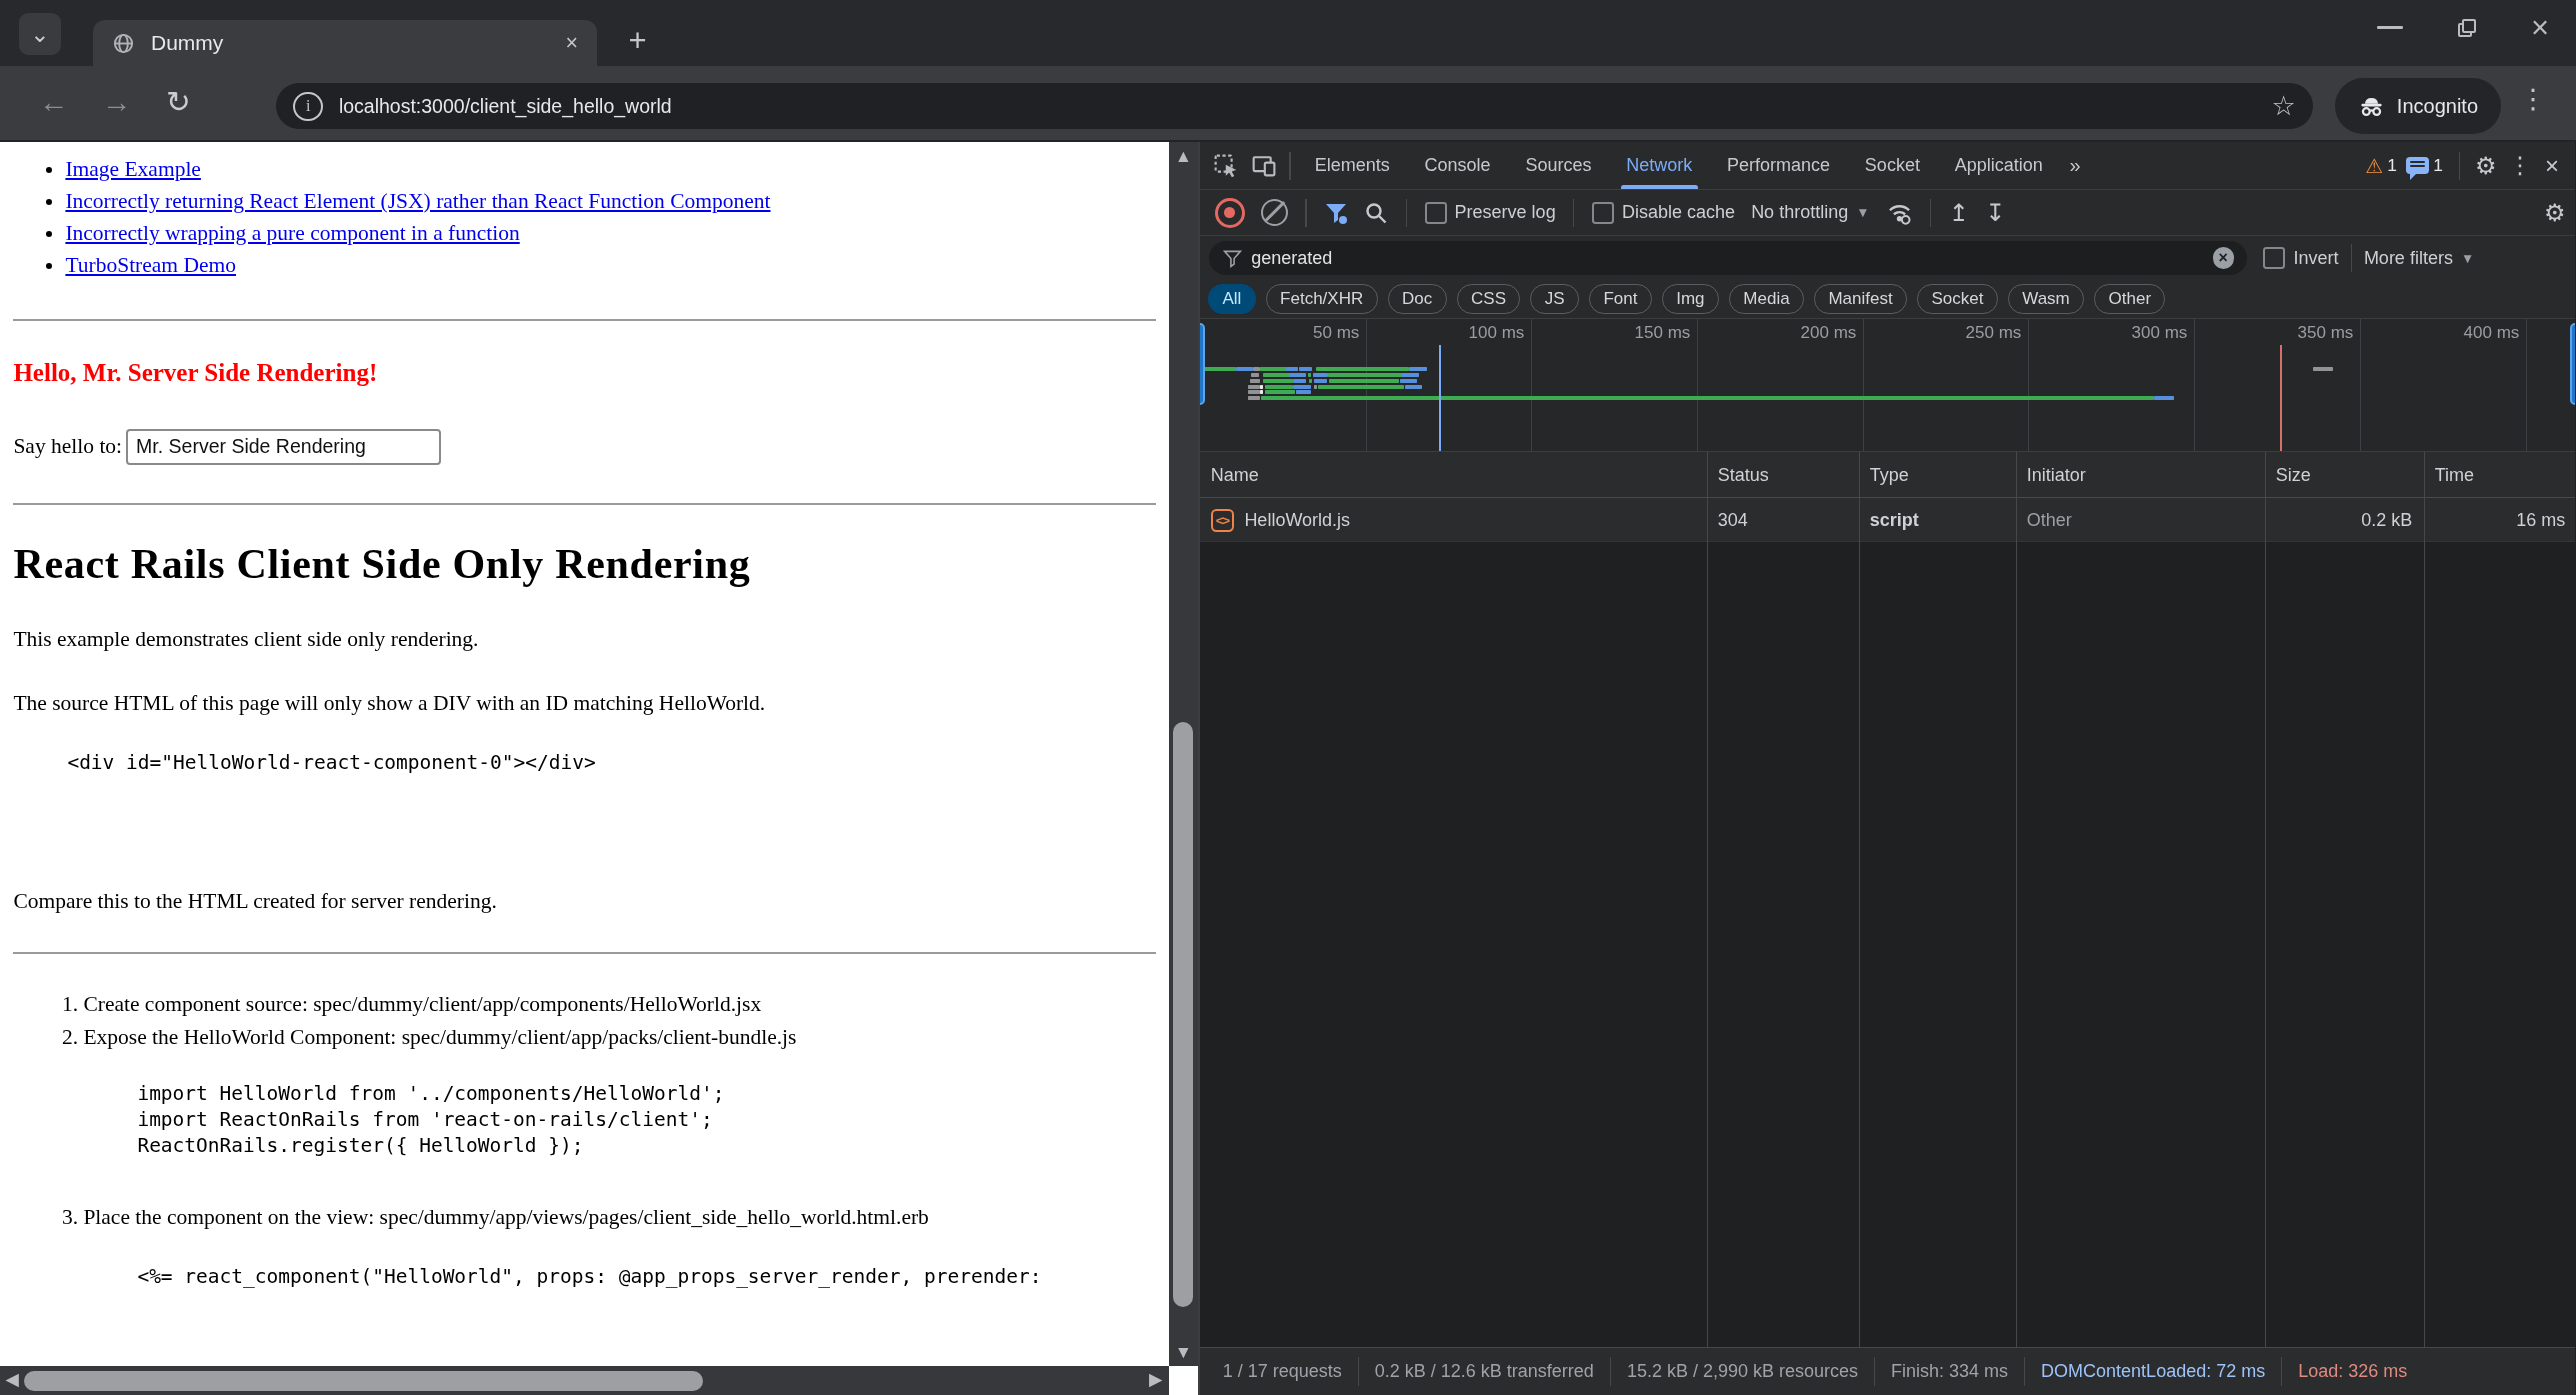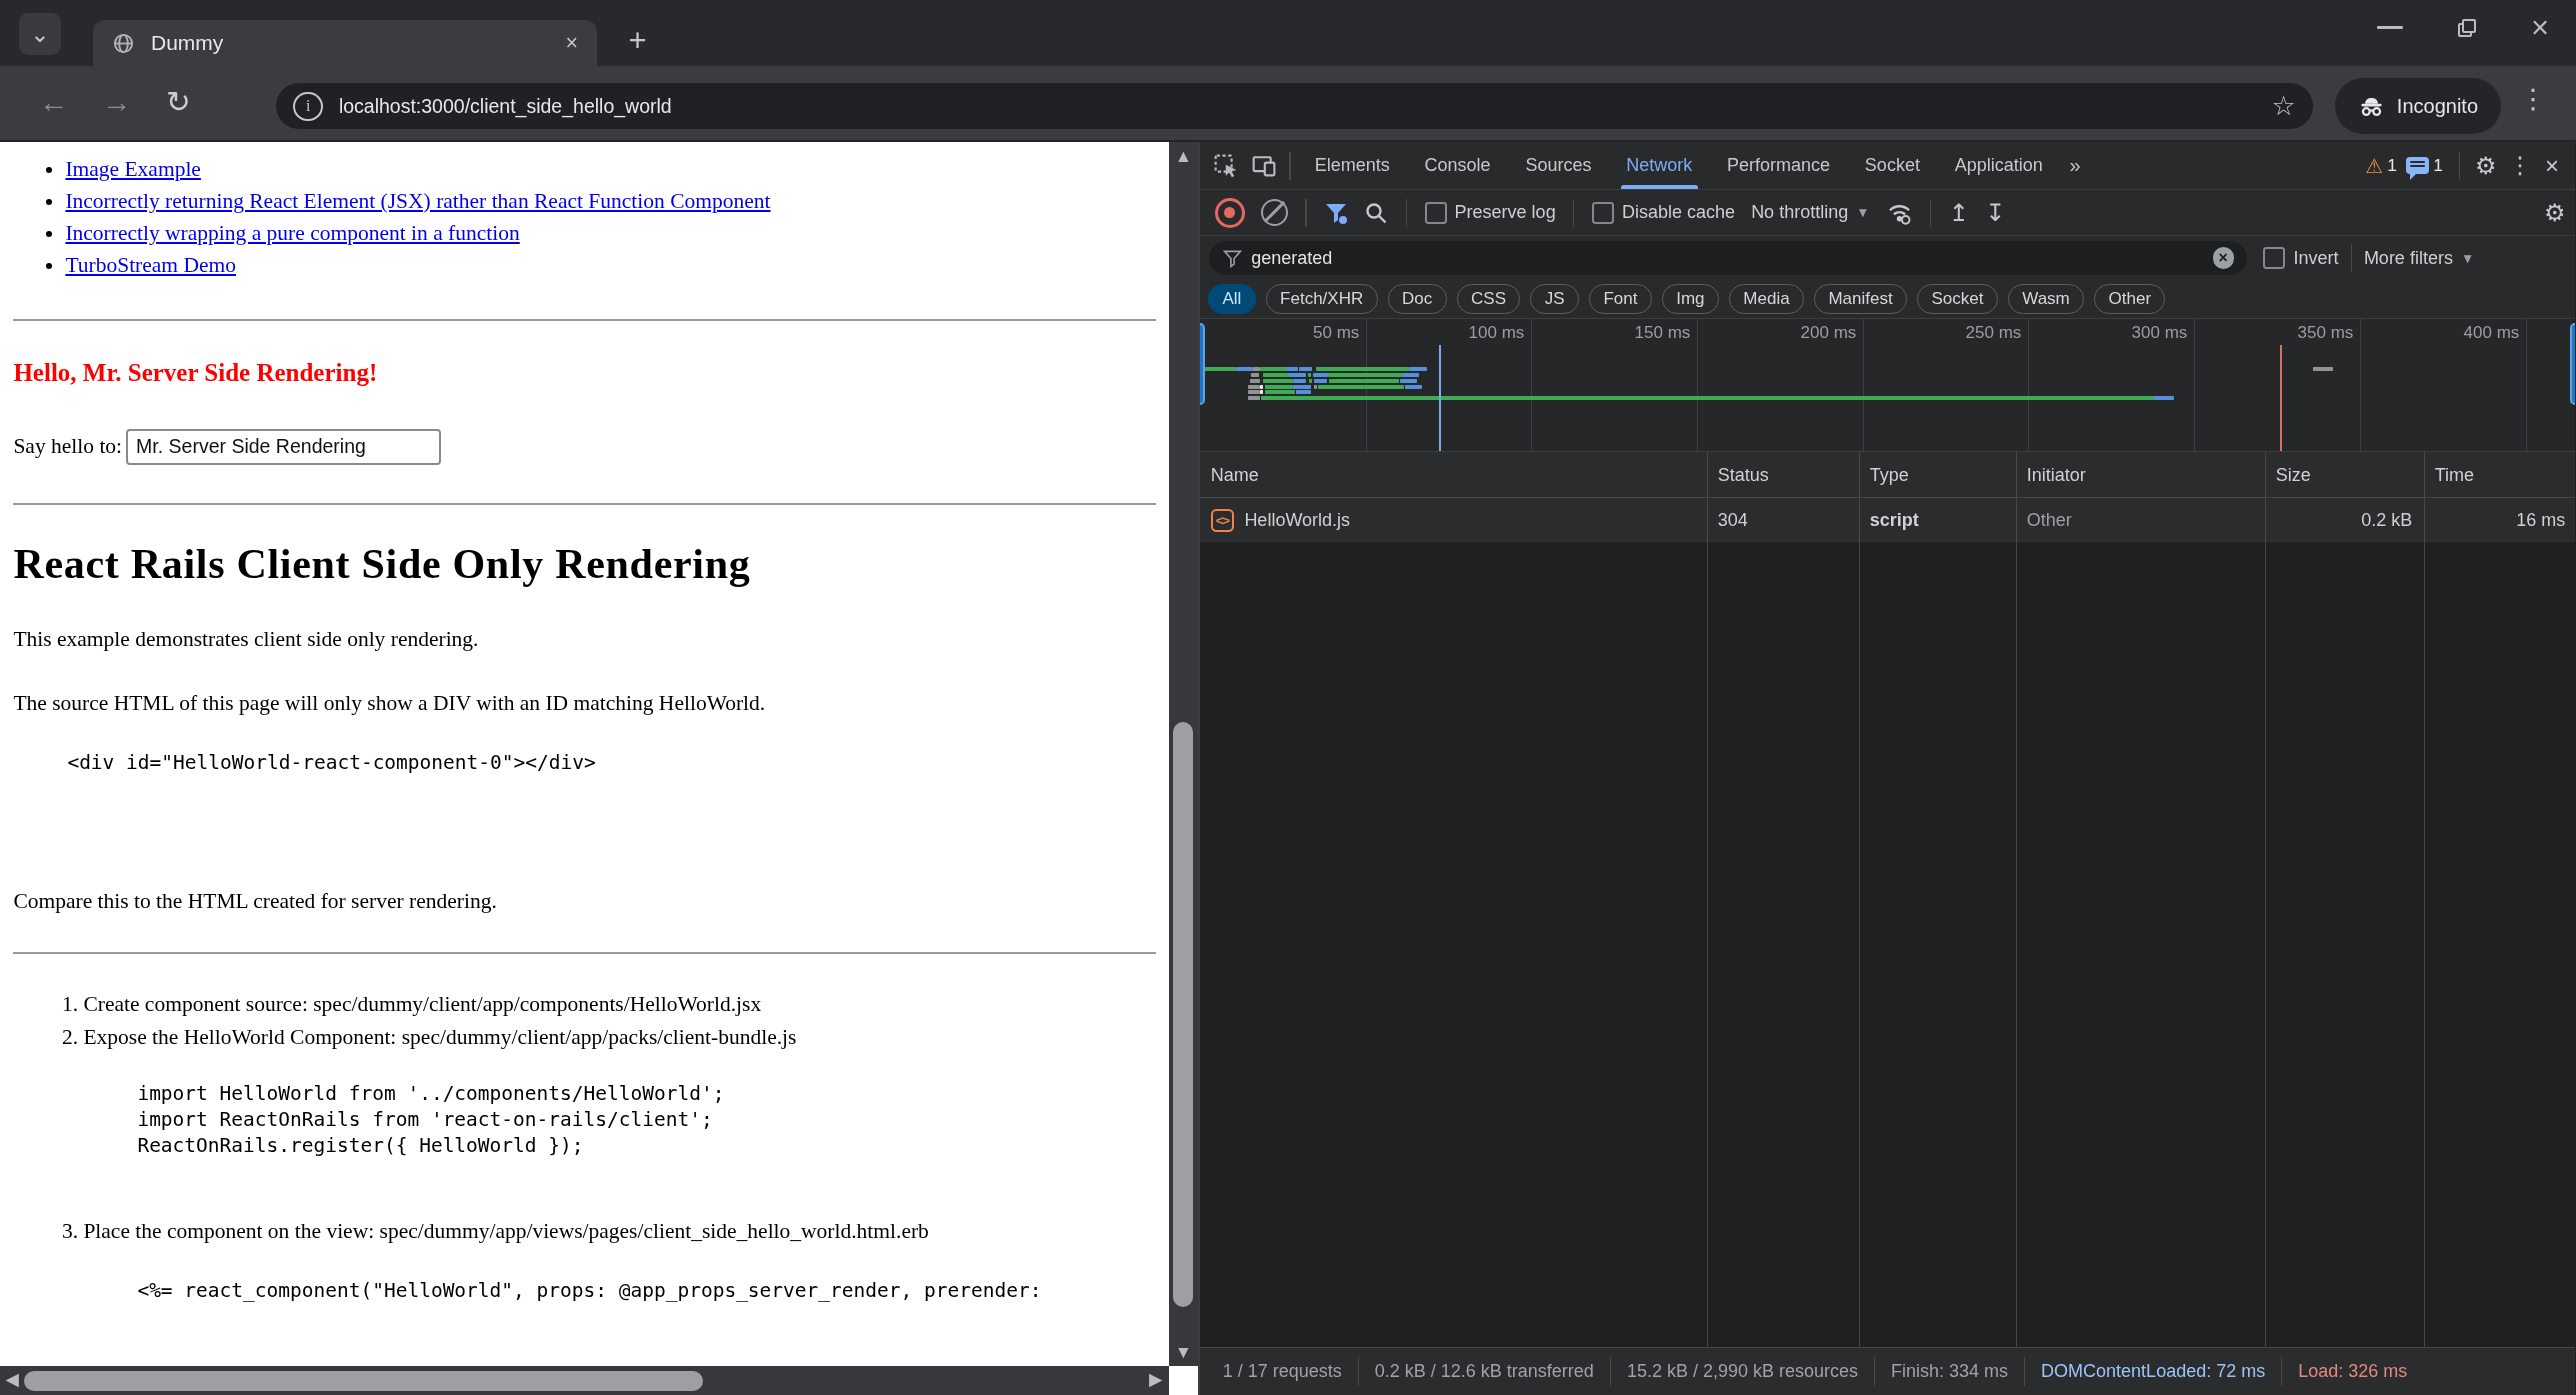--- a/index.html
+++ b/index.html
@@ -195,21 +195,21 @@
         <div class="codeline">&lt;div id="HelloWorld-react-component-0"&gt;&lt;/div&gt;</div>
         <div class="para" style="margin-top:115px">Compare this to the HTML created for server rendering.</div>
         <hr>
         <ol class="setup" id="setup-list">
             <li>Create component source: spec/dummy/client/app/components/HelloWorld.jsx</li>
             <li>Expose the HelloWorld Component: spec/dummy/client/app/packs/client-bundle.js</li>
           </ol>
         <div class="codeblock" id="code-block">import HelloWorld from '../components/HelloWorld';
 import ReactOnRails from 'react-on-rails/client';
 ReactOnRails.register({ HelloWorld });</div>
-        <ol class="setup" start="3" style="margin-top:56px">
+        <ol class="setup" start="3" style="margin-top:42px">
           <li>Place the component on the view: spec/dummy/app/views/pages/client_side_hello_world.html.erb</li>
         </ol>
         <div class="code-overflow">&lt;%= react_component("HelloWorld", props: @app_props_server_render, prerender:</div>
       </div>
     </div>
     <div class="vscroll">
       <span class="arrow" style="top:4px">▲</span>
       <div class="thumb" style="top:580px;height:585px"></div>
       <span class="arrow" style="bottom:2.7px">▼</span>
     </div>

